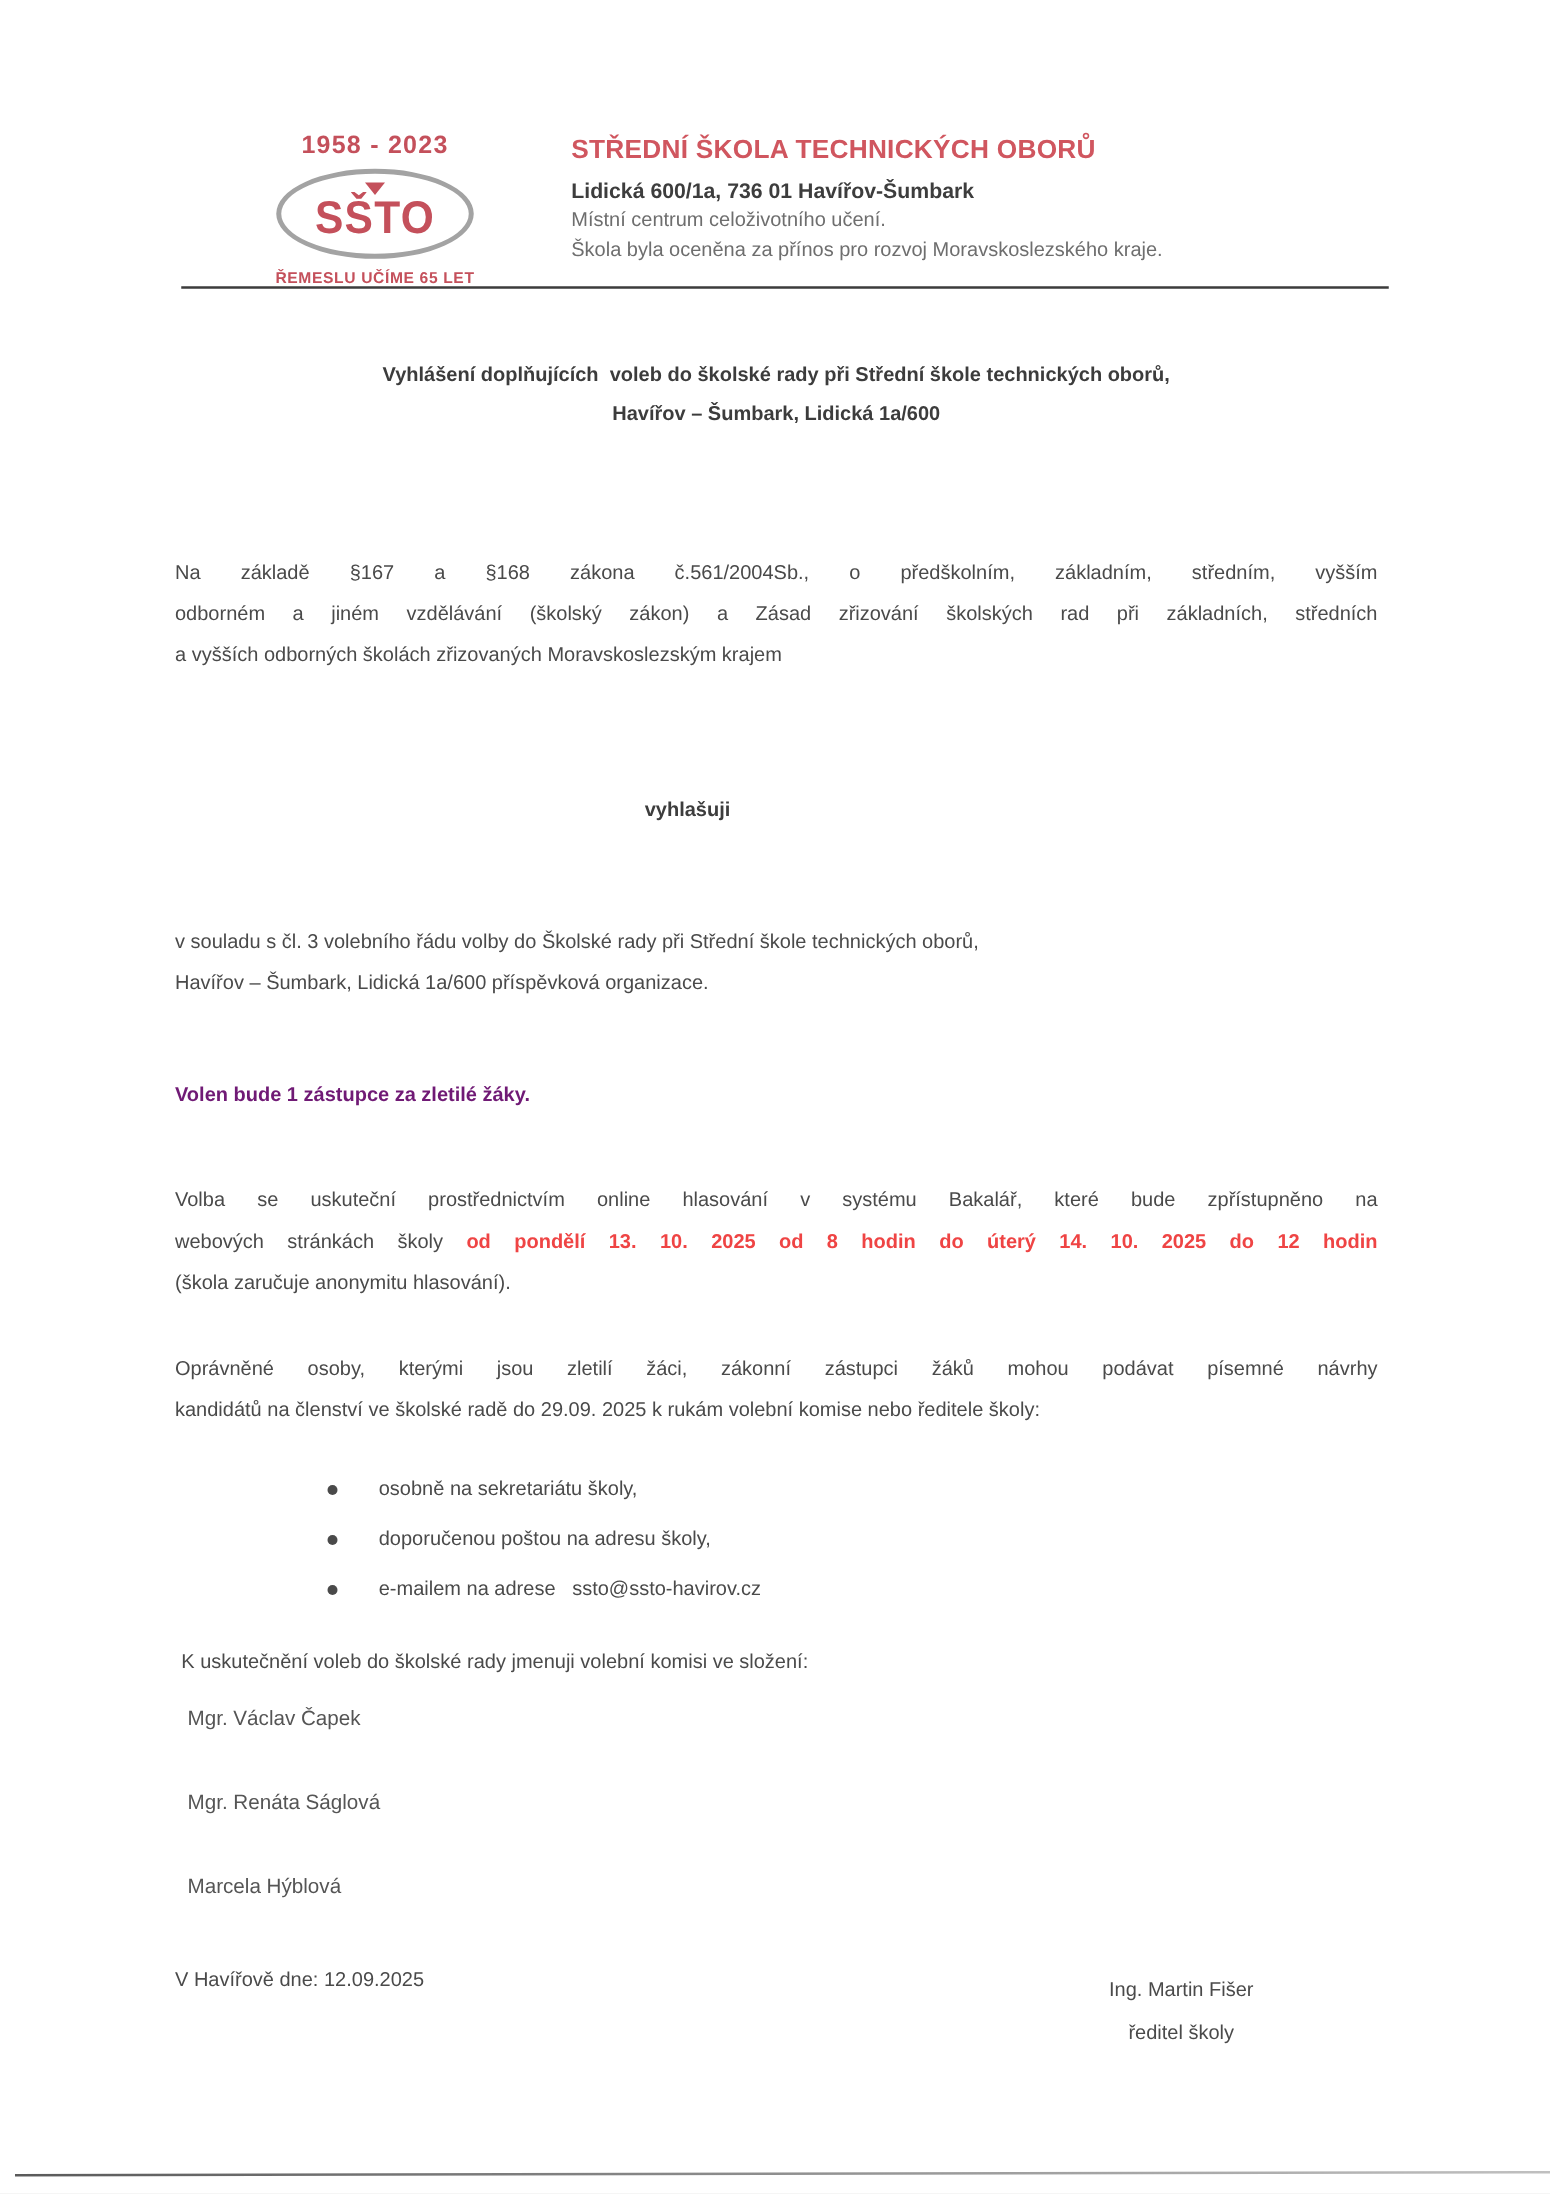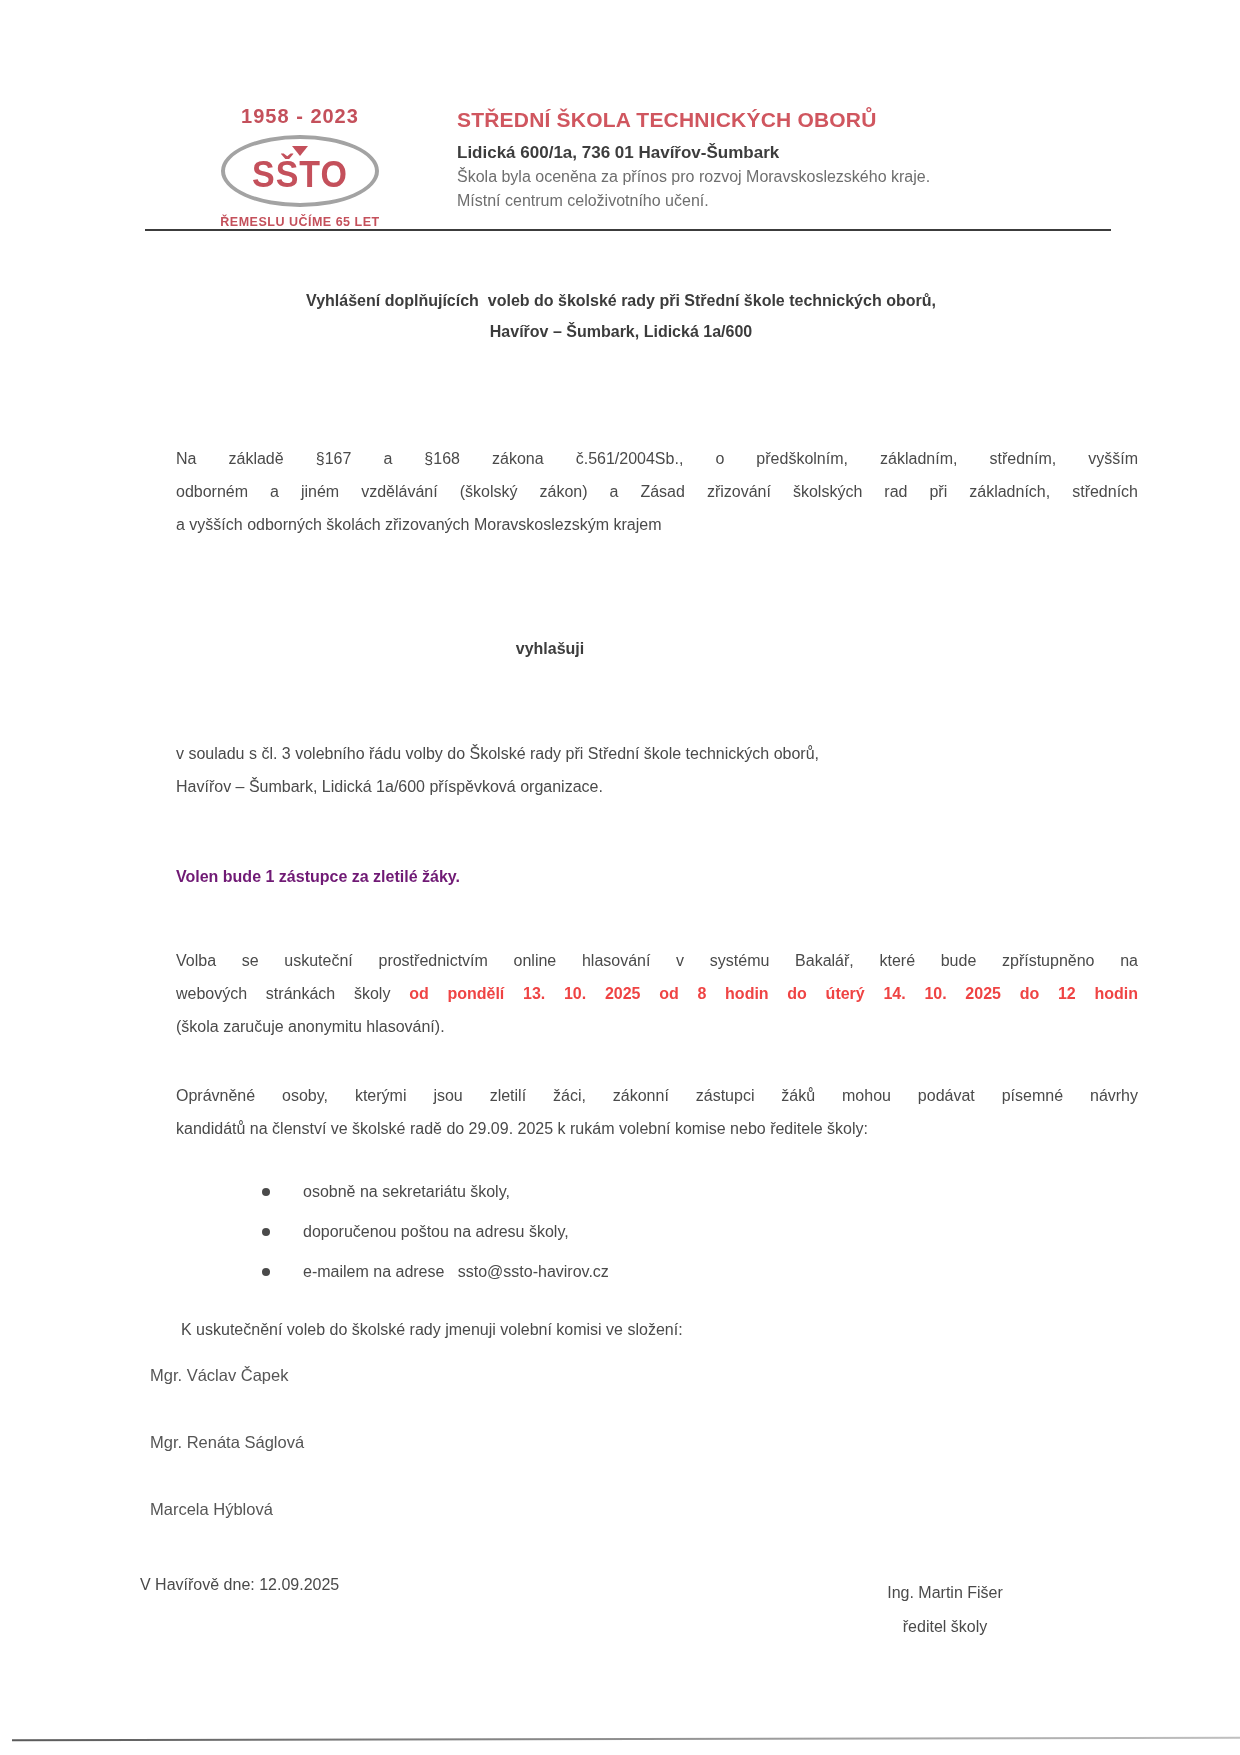--- a/index.html
+++ b/index.html
@@ -105,21 +105,20 @@
     color: #3c3c3c;
     line-height: 31px;
   }
   .para {
     position: absolute;
     left: 140px;
     width: 962px;
     font-size: 16px;
     line-height: 33px;
     color: #4a4a4a;
-    margin-left: 36px;
   }
   .jline { text-align: justify; text-align-last: justify; }
   .b { font-weight: bold; color: #ef4444; }
 
   .p1 { top: 442px; }
   .declaration {
     position: absolute;
     left: 140px; top: 640px;
     width: 820px;
     text-align: center;
@@ -198,22 +197,22 @@
     <div class="logo-ellipse">
       <div class="logo-triangle"></div>
       <div class="logo-acronym pre">SŠTO</div>
     </div>
     <div class="logo-tagline pre">ŘEMESLU UČÍME 65 LET</div>
   </div>
 
   <div class="header-text">
     <div class="school-name pre">STŘEDNÍ ŠKOLA TECHNICKÝCH OBORŮ</div>
     <div class="addr-line pre">Lidická 600/1a, 736 01 Havířov-Šumbark</div>
+    <div class="motto-line pre">Místní centrum celoživotního učení.</div>
     <div class="motto-line pre">Škola byla oceněna za přínos pro rozvoj Moravskoslezského kraje.</div>
-    <div class="motto-line pre">Místní centrum celoživotního učení.</div>
   </div>
 
   <div class="header-rule"></div>
 
   <div class="doc-title">
     <div class="pre">Vyhlášení doplňujících  voleb do školské rady při Střední škole technických oborů,</div>
     <div class="pre">Havířov – Šumbark, Lidická 1a/600</div>
   </div>
 
   <div class="para p1">

